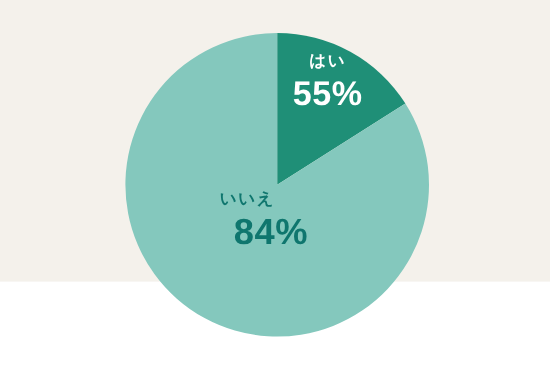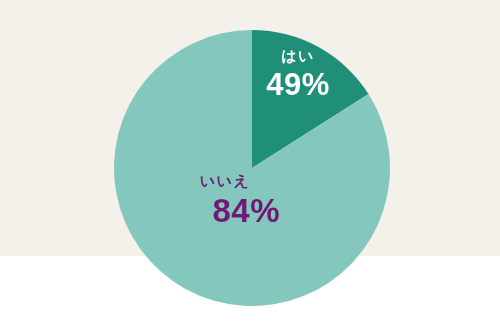--- a/index.html
+++ b/index.html
@@ -71,21 +71,21 @@
 
 <div id="chart-canvas" style="background: rgb(244, 241, 235);">
 
   <svg id="pie-svg" viewBox="0 0 500 333">
     <path id="slice-path-0" d="M 252 168 L 252 30 A 138 138 0 0 1 368.5172537192781 94.05590229289848 Z" fill="#1f8f77"></path>
     <path id="slice-path-1" d="M 252 168 L 368.5172537192781 94.05590229289848 A 138 138 0 1 1 251.99999999999997 30 Z" fill="#84c8bd"></path>
   </svg>
 
   <div class="slice-label" id="label-yes" style="color: rgb(255, 255, 255);">
     <span class="cat">はい</span>
-    <span class="val">49%</span>
+    <span class="val">55%</span>
   </div>
 
-  <div class="slice-label" id="label-no" style="color: #701a75;">
+  <div class="slice-label" id="label-no" style="color: #0f766e;">
     <span class="cat">いいえ</span>
     <span class="val">84%</span>
   </div>
 
 </div>
 
 </body></html>

